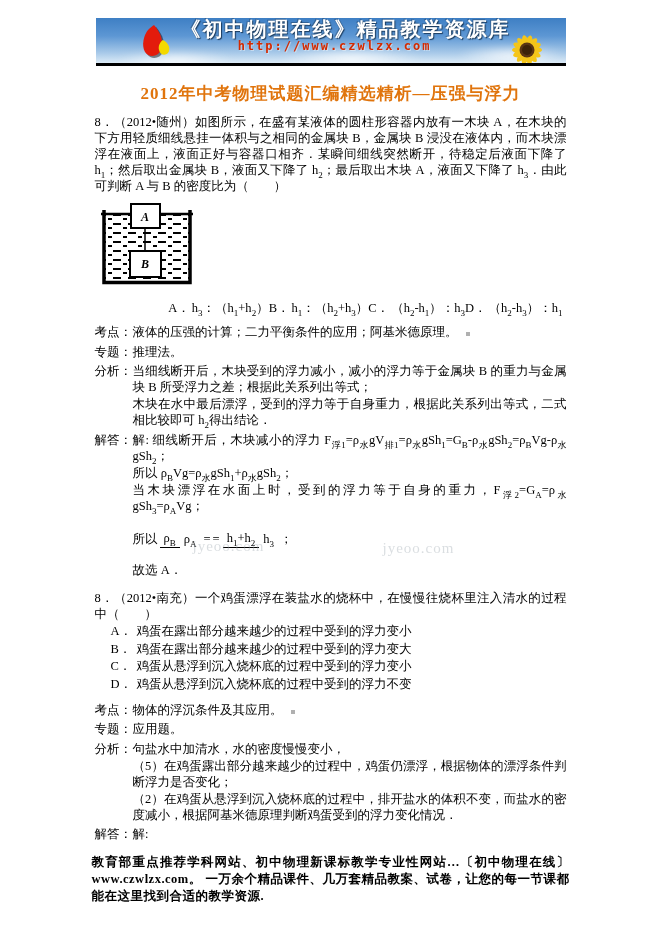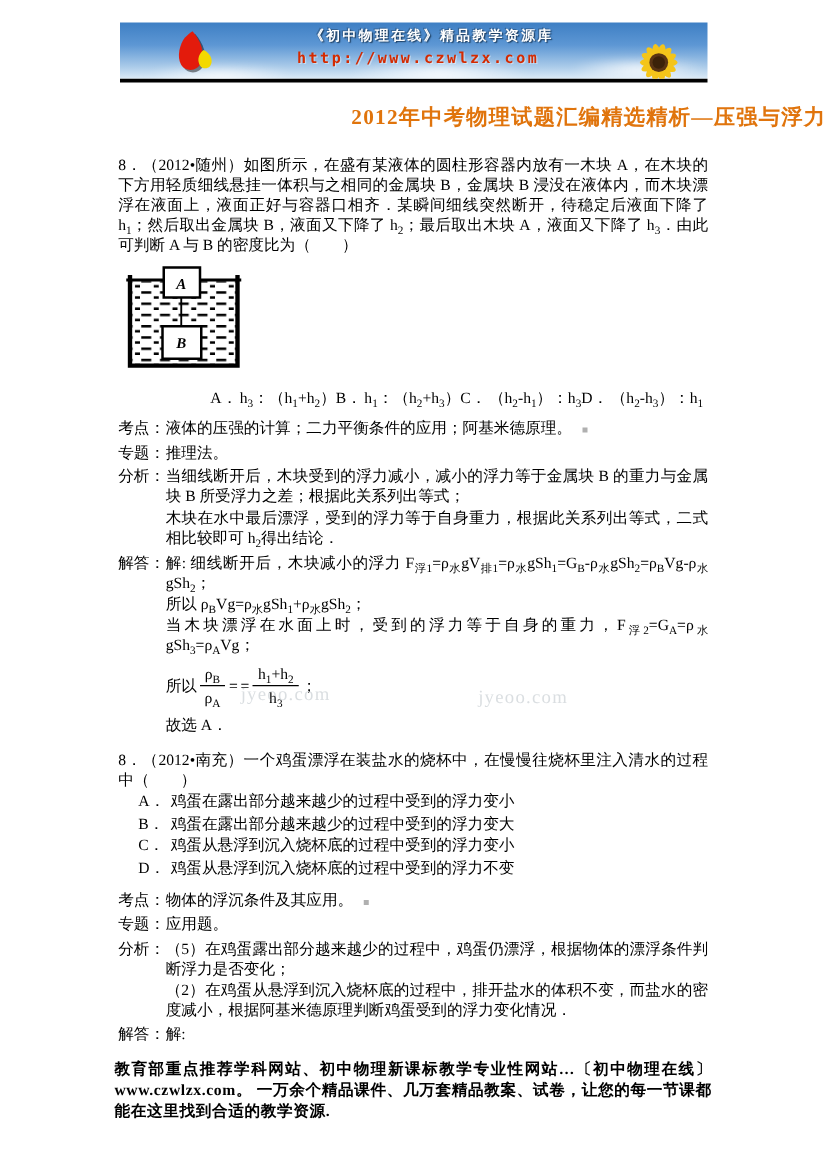--- a/index.html
+++ b/index.html
@@ -17,58 +17,58 @@
     border-bottom:3px solid #000; overflow:hidden;
   }
   .cloud { position:absolute; border-radius:50%; filter:blur(4px); background:radial-gradient(closest-side,rgba(255,255,255,.95),rgba(255,255,255,0)); }
   .cloud1 { left:180px; top:30px; width:150px; height:22px; }
   .cloud2 { left:20px; top:34px; width:120px; height:18px; }
   .cloud3 { left:360px; top:28px; width:110px; height:20px; }
   .logo { position:absolute; left:40px; top:4px; }
   .banner-texts { position:absolute; left:0; top:3px; width:100%; text-align:center; }
   .banner-title {
     font-family:"DejaVu Sans","Liberation Sans",sans-serif;
-    font-weight:bold; font-size:11px; letter-spacing:2px; color:#fff;
+    font-weight:bold; font-size:20px; letter-spacing:2px; color:#fff;
     text-shadow:1px 1px 1px #1a3a5c, -1px -1px 0 rgba(0,0,0,.25);
     white-space:nowrap; padding-left:30px;
   }
   .banner-url {
     font-family:"DejaVu Sans Mono","Liberation Mono",monospace;
     font-weight:bold; font-size:12px; letter-spacing:2px; color:#d42a00;
     text-shadow:1px 1px 0 rgba(255,255,255,.4); margin-top:1px; padding-left:8px;
     white-space:nowrap; cursor:pointer;
   }
   .sunflower { position:absolute; right:8px; top:12px; }
   
   .doc-title {
-    margin-top:20px; text-align:right; font-weight:bold; font-size:17px;
+    margin-top:20px; text-align:center; font-weight:bold; font-size:17px;
     color:#e0740c; letter-spacing:1px;
   }
-  .content { width:472px; margin:22px auto 0 auto; text-align:justify; }
+  .content { width:472px; margin:12px auto 0 auto; text-align:justify; }
   .stem { margin-top:2px; }
   sub { font-size:9px; line-height:0; }
   
   .figure { margin:8px 0 2px 2px; width:100px; }
   
   .options-row { display:flex; justify-content:flex-end; padding:2px 4px 0 8px; margin-bottom:8px; }
   .opt { white-space:nowrap; }
   .opt-key { margin-right:2px; }
   .opt-list { margin:1px 0 8px 0; }
   .opt-line { display:flex; padding-left:16px; margin-top:1.5px; }
   .opt-line .opt-key { width:24px; flex:none; }
   
   .sec-row { display:flex; margin-top:3.5px; }
   .sec-label { width:38px; flex:none; }
   .sec-body { flex:1; }
   .sec-body p { margin:0; }
   .sec-body p + p { margin-top:1px; }
   .fmt-mark { display:inline-block; width:4px; height:4px; background:#b0b0b0; margin-left:8px; }
   
   .formula-line { position:relative; display:flex; align-items:center; margin:6px 0 4px 0; min-height:38px; }
-  .frac { display:inline-flex; flex-direction:column; align-items:center; margin:0 2px; vertical-align:middle; }
+  .frac { display:inline-flex; align-items:center; margin:0 2px; vertical-align:middle; }
   .frac .num { border-bottom:1px solid #000; padding:0 4px 1px 4px; text-align:center; }
   .frac .den { padding:1px 4px 0 4px; text-align:center; }
   .eq { margin:0 1px; }
   .watermark { position:absolute; color:rgba(150,160,170,.35); font-size:15px; letter-spacing:1px; pointer-events:none; }
   .wm1 { left:60px; top:18px; } .wm2 { left:250px; top:20px; }
   .q2 { margin-top:12px; }
   
   .footer {
     width:478px; margin:12px auto 0 auto; font-weight:bold; font-size:12.5px;
     line-height:17px; text-align:justify; letter-spacing:.5px;
@@ -214,20 +214,21 @@
     </div>
     <div class="sec-row">
       <div class="sec-label">专题：</div>
       <div class="sec-body">
           <p>应用题。</p>
         </div>
     </div>
     <div class="sec-row">
       <div class="sec-label">分析：</div>
       <div class="sec-body">
+        <p>句盐水中加清水，水的密度慢慢变小，</p>
         <p>（5）在鸡蛋露出部分越来越少的过程中，鸡蛋仍漂浮，根据物体的漂浮条件判断浮力是否变化；</p>
         <p>（2）在鸡蛋从悬浮到沉入烧杯底的过程中，排开盐水的体积不变，而盐水的密度减小，根据阿基米德原理判断鸡蛋受到的浮力变化情况．</p>
       </div>
     </div>
     <div class="sec-row">
       <div class="sec-label">解答：</div>
       <div class="sec-body">
           <p>解:</p>
         </div>
     </div>

